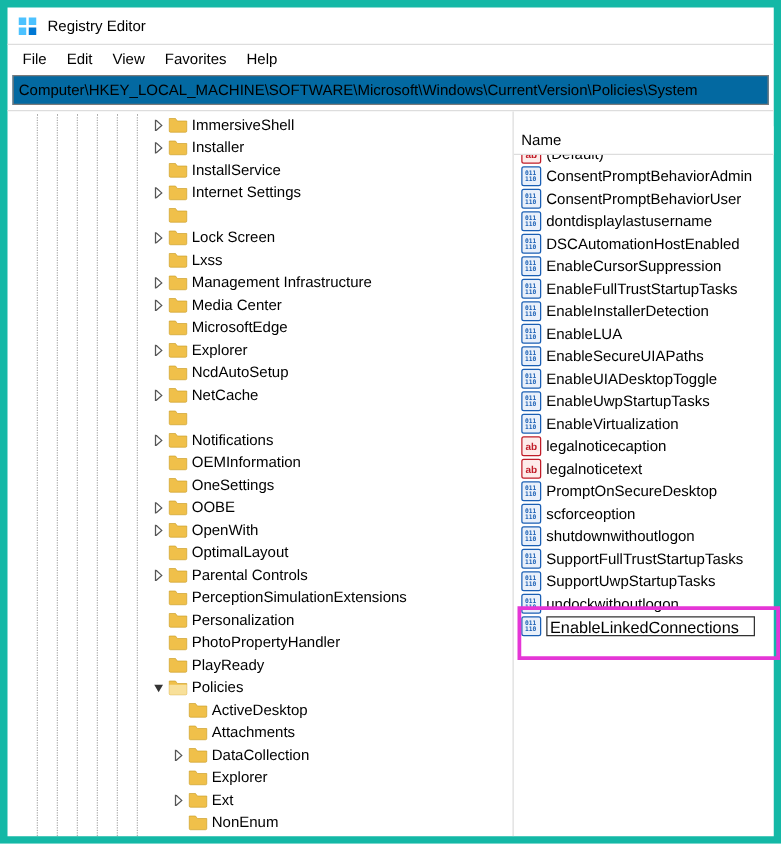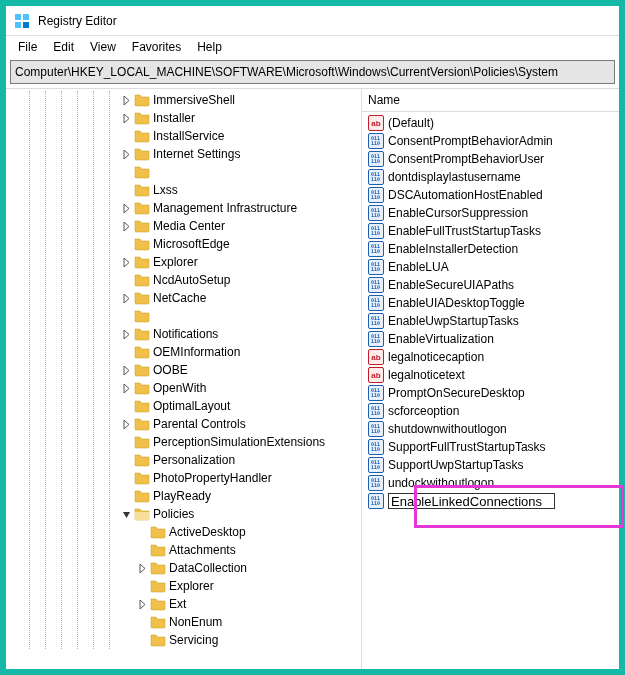--- a/index.html
+++ b/index.html
@@ -3,25 +3,25 @@
 <meta charset="utf-8">
 <style>
   * { box-sizing: border-box; margin: 0; padding: 0; }
   html, body { width: 625px; height: 675px; font-family: "Segoe UI", Tahoma, sans-serif; font-size: 12px; overflow: hidden; background: #fff; }
   .window { width: 100%; height: 100%; border: 6px solid #14b8a6; display: flex; flex-direction: column; background: #fff; position: relative; }
   .titlebar { display: flex; align-items: center; height: 30px; padding: 0 8px; border-bottom: 1px solid #ddd; }
   .app-icon { width: 16px; height: 16px; margin-right: 8px; display: flex; align-items: center; justify-content: center; }
   .title { font-size: 12px; }
   .menubar { display: flex; align-items: center; height: 22px; padding: 0 4px; }
   .menu-item { padding: 2px 8px; cursor: default; }
-  .addressbar { height: 24px; border: 1px solid #7a7a7a; margin: 2px 4px 4px 4px; display: flex; align-items: center; padding: 0 4px; font-size: 12px; background: #e5e5e5; }
+  .addressbar { height: 24px; border: 1px solid #7a7a7a; margin: 2px 4px 4px 4px; display: flex; align-items: center; padding: 0 4px; font-size: 12px; background: #0369a1; }
   .content { flex: 1; display: flex; overflow: hidden; border-top: 1px solid #ddd; }
-  .tree-pane { width: 356px; overflow: auto; border-right: 1px solid #ddd; padding-top: 2px; }
+  .tree-pane { width: 405px; overflow: auto; border-right: 1px solid #ddd; padding-top: 2px; }
   .list-pane { flex: 1; overflow: auto; position: relative; }
-  .list-header { position: sticky; top: 0; background: #fff; border-bottom: 1px solid #ddd; padding: 4px 6px; font-size: 12px; }
+  .list-header { position: sticky; top: 12px; background: #fff; border-bottom: 1px solid #ddd; padding: 4px 6px; font-size: 12px; }
   .list-body { padding: 2px 0 20px 0; }
   .tree-row { display: flex; align-items: center; height: 18px; white-space: nowrap; cursor: default; }
   .sp { display: inline-block; width: 16px; height: 16px; flex-shrink: 0; }
   .expander { width: 16px; height: 16px; display: inline-flex; align-items: center; justify-content: center; flex-shrink: 0; color: #555; font-size: 12px; line-height: 1; font-family: Consolas, monospace; cursor: pointer; }
   .expander.blank { visibility: hidden; }
   .folder-icon { width: 16px; height: 16px; margin-right: 3px; flex-shrink: 0; }
   .tree-label { font-size: 12px; padding-right: 6px; }
   .list-row { display: flex; align-items: center; height: 18px; padding: 0 6px; cursor: default; white-space: nowrap; }
   .val-icon { width: 16px; height: 16px; margin-right: 4px; flex-shrink: 0; border: 1px solid #1a5fb4; border-radius: 2px; display: flex; align-items: center; justify-content: center; font-size: 7px; font-weight: bold; color: #1a5fb4; background: #e9f0fa; }
   .val-icon.str { border-color: #c01c28; color: #c01c28; background: #fdecea; }
@@ -151,20 +151,38 @@
               </svg></span>
           </div>
           <div class="tree-row">
             <span class="sp"></span>
             <span class="sp"></span>
             <span class="sp"></span>
             <span class="sp"></span>
             <span class="sp"></span>
             <span class="sp"></span>
             <span class="sp"></span>
+            <span class="expander">
+              <svg width="9" height="9" viewBox="0 0 9 9">
+                <path d="M2 0 L7 4.5 L2 9 Z" fill="none" stroke="#555" stroke-width="1"></path>
+              </svg>
+            </span>
+            <span class="folder-icon"><svg width="16" height="16" viewBox="0 0 16 16">
+                <path d="M1 3 h5 l1.5 2 H15 v8 a1 1 0 0 1 -1 1 H2 a1 1 0 0 1 -1 -1 Z" fill="#f0c04a" stroke="#c99a20" stroke-width="0.5"></path>
+              </svg></span>
+            <span class="tree-label">Lock Screen</span>
+          </div>
+          <div class="tree-row">
+            <span class="sp"></span>
+            <span class="sp"></span>
+            <span class="sp"></span>
+            <span class="sp"></span>
+            <span class="sp"></span>
+            <span class="sp"></span>
+            <span class="sp"></span>
             <span class="expander blank"></span>
             <span class="folder-icon"><svg width="16" height="16" viewBox="0 0 16 16">
                 <path d="M1 3 h5 l1.5 2 H15 v8 a1 1 0 0 1 -1 1 H2 a1 1 0 0 1 -1 -1 Z" fill="#f0c04a" stroke="#c99a20" stroke-width="0.5"></path>
               </svg></span>
             <span class="tree-label">Lxss</span>
           </div>
           <div class="tree-row">
             <span class="sp"></span>
             <span class="sp"></span>
             <span class="sp"></span>
@@ -301,20 +319,34 @@
             <span class="sp"></span>
             <span class="sp"></span>
             <span class="sp"></span>
             <span class="sp"></span>
             <span class="sp"></span>
             <span class="expander blank"></span>
             <span class="folder-icon"><svg width="16" height="16" viewBox="0 0 16 16">
                 <path d="M1 3 h5 l1.5 2 H15 v8 a1 1 0 0 1 -1 1 H2 a1 1 0 0 1 -1 -1 Z" fill="#f0c04a" stroke="#c99a20" stroke-width="0.5"></path>
               </svg></span>
             <span class="tree-label">OEMInformation</span>
+          </div>
+          <div class="tree-row">
+            <span class="sp"></span>
+            <span class="sp"></span>
+            <span class="sp"></span>
+            <span class="sp"></span>
+            <span class="sp"></span>
+            <span class="sp"></span>
+            <span class="sp"></span>
+            <span class="expander blank"></span>
+            <span class="folder-icon"><svg width="16" height="16" viewBox="0 0 16 16">
+                <path d="M1 3 h5 l1.5 2 H15 v8 a1 1 0 0 1 -1 1 H2 a1 1 0 0 1 -1 -1 Z" fill="#f0c04a" stroke="#c99a20" stroke-width="0.5"></path>
+              </svg></span>
+            <span class="tree-label">OneSettings</span>
           </div>
           <div class="tree-row">
             <span class="sp"></span>
             <span class="sp"></span>
             <span class="sp"></span>
             <span class="sp"></span>
             <span class="sp"></span>
             <span class="sp"></span>
             <span class="sp"></span>
             <span class="expander">

